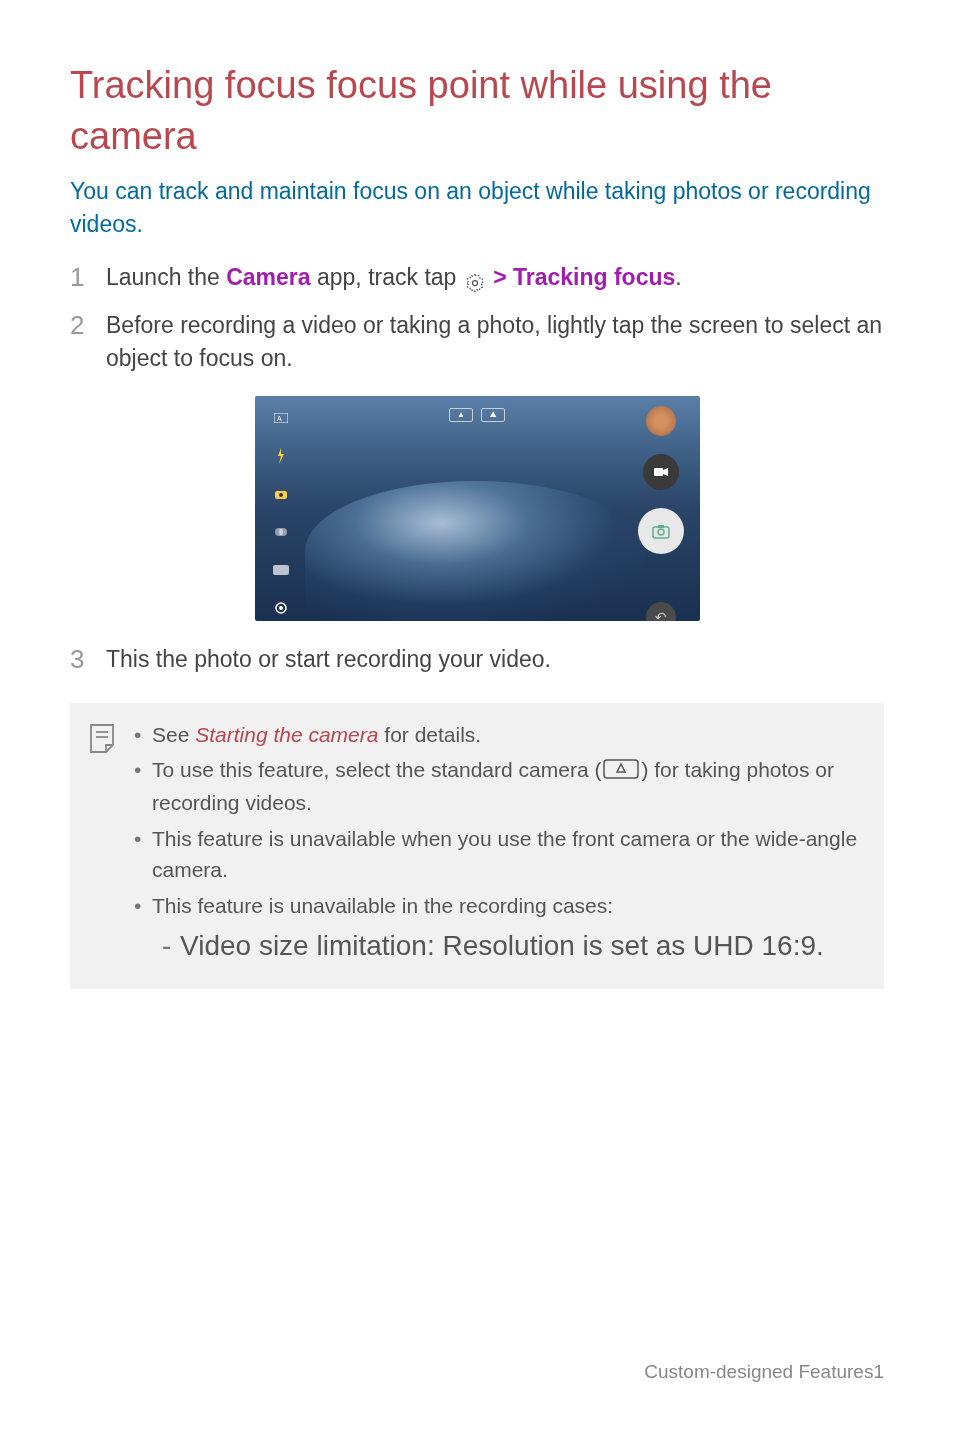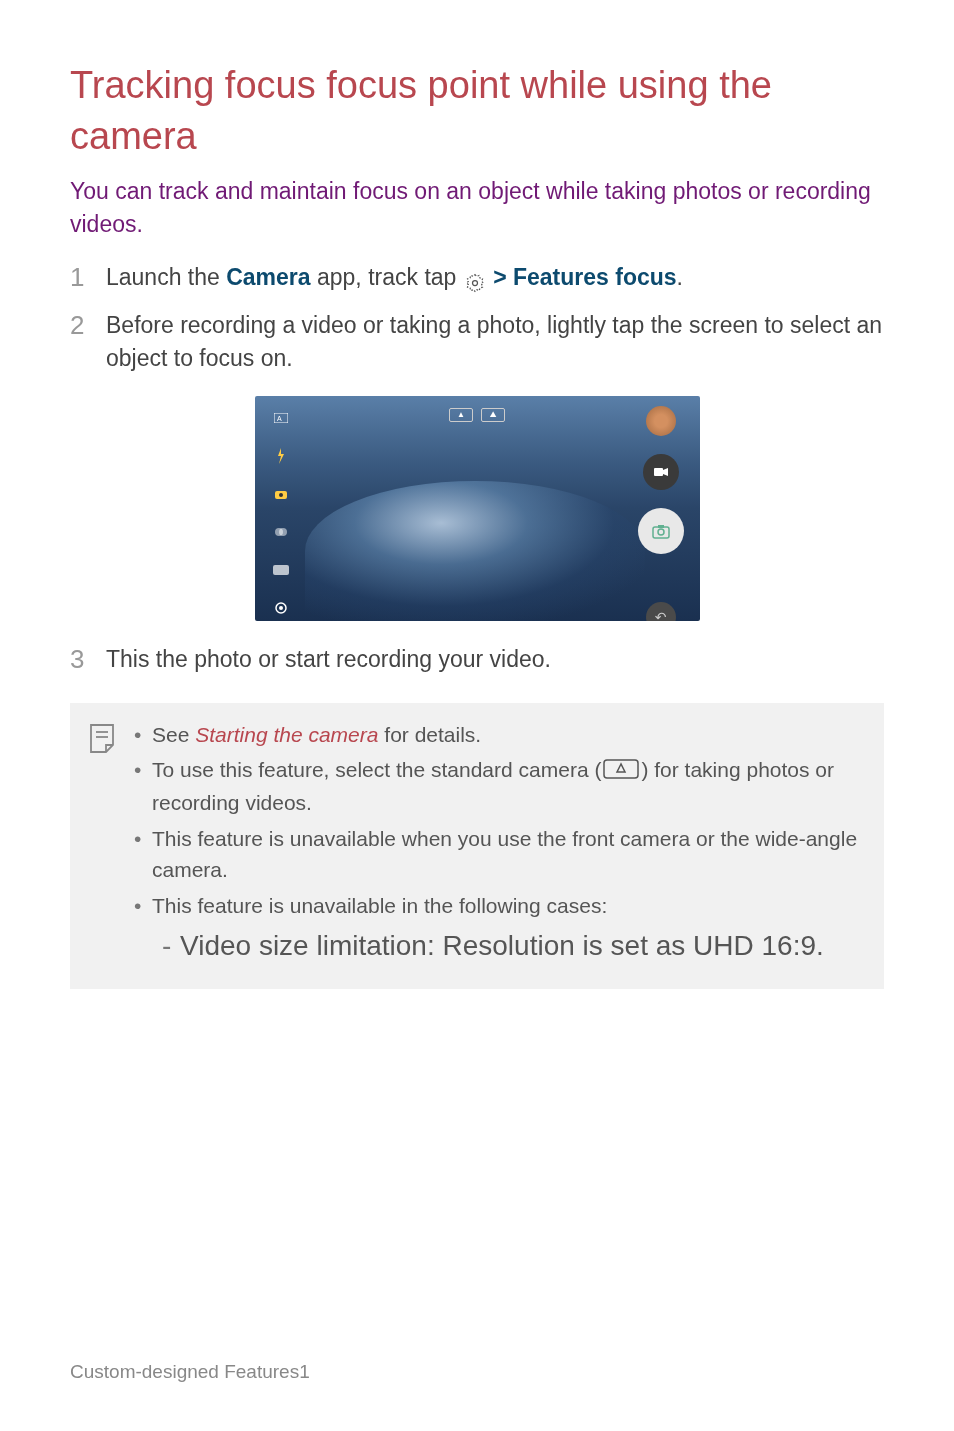--- a/index.html
+++ b/index.html
@@ -18,21 +18,21 @@
     }
     .title {
       color: #b8474f;
       font-size: 38px;
       font-weight: 400;
       line-height: 1.35;
       margin-bottom: 12px;
     }
     .intro {
       font-size: 23px;
-      color: #701a75;
+      color: #0369a1;
       line-height: 1.45;
       margin-bottom: 20px;
       font-weight: 300;
     }
     .steps {
       list-style: none;
     }
     .step {
       display: flex;
       margin-bottom: 14px;
@@ -46,21 +46,21 @@
       line-height: 1.3;
     }
     .step-text {
       font-size: 23px;
       color: #444;
       line-height: 1.45;
       font-weight: 300;
     }
     .bold {
       font-weight: 600;
-      color: #0c4a6e;
+      color: #a21caf;
     }
     .settings-icon {
       display: inline-block;
       vertical-align: middle;
       width: 20px;
       height: 20px;
       margin: 0 2px;
     }
     .screenshot {
       margin: 20px auto 22px auto;
@@ -222,41 +222,41 @@
       display: inline-block;
       vertical-align: middle;
       margin: 0 2px;
     }
     .footer {
       position: absolute;
       bottom: 48px;
       left: 70px;
       right: 70px;
       display: flex;
-      justify-content: flex-start;
+      justify-content: flex-end;
       font-size: 19px;
       color: #888;
       font-weight: 300;
     }
   </style>
 </head>
 <body>
 
 <h1 class="title">Tracking focus focus point while using the camera</h1>
 
 <p class="intro">You can track and maintain focus on an object while taking photos or recording videos.</p>
 
 <ol class="steps">
   <li class="step">
     <span class="step-num">1</span>
     <span class="step-text">
       <span>Launch the </span><span class="bold">Camera</span><span> app, track tap </span><span class="settings-icon"><svg viewBox="0 0 24 24" width="20" height="20">
             <path fill="none" stroke="#555" stroke-width="1.5" stroke-dasharray="2,2" d="M12 2 L14 4 L17 3 L18 6 L21 7 L20 10 L22 12 L20 14 L21 17 L18 18 L17 21 L14 20 L12 22 L10 20 L7 21 L6 18 L3 17 L4 14 L2 12 L4 10 L3 7 L6 6 L7 3 L10 4 Z"></path>
             <circle cx="12" cy="12" r="3" fill="none" stroke="#555" stroke-width="1.5"></circle>
-          </svg></span><span> </span><span class="bold">&gt;</span> <span class="bold">Features focus</span><span>.</span>
+          </svg></span><span> </span><span class="bold">&gt;</span> <span class="bold">Tracking focus</span><span>.</span>
     </span>
   </li>
   <li class="step">
     <span class="step-num">2</span>
     <span class="step-text">Before recording a video or taking a photo, lightly tap the screen to select an object to focus on.</span>
   </li>
 </ol>
 
 <div class="screenshot">
   <div class="wave"></div>
@@ -341,21 +341,21 @@
         <span>See </span><span class="link">Starting the camera</span><span> for details.</span>
       </li>
       <li>
         <span>To use this feature, select the standard camera (</span><span class="std-cam-icon"><svg width="36" height="20" viewBox="0 0 36 20">
               <rect x="1" y="1" width="34" height="18" rx="3" fill="none" stroke="#555" stroke-width="1.5"></rect>
               <path d="M18 5 L14 13 L22 13 Z" fill="none" stroke="#555" stroke-width="1.5"></path>
             </svg></span><span>) for taking photos or recording videos.</span>
       </li>
       <li>This feature is unavailable when you use the front camera or the wide-angle camera.</li>
       <li>
-        <span>This feature is unavailable in the following cases:</span>
+        <span>This feature is unavailable in the recording cases:</span>
         <ul class="sub-list">
           <li>Video size limitation: Resolution is set as UHD 16:9.</li>
         </ul>
       </li>
     </ul>
   </div>
 </div>
 
 <div class="footer">
   <span>Custom-designed Features</span>

